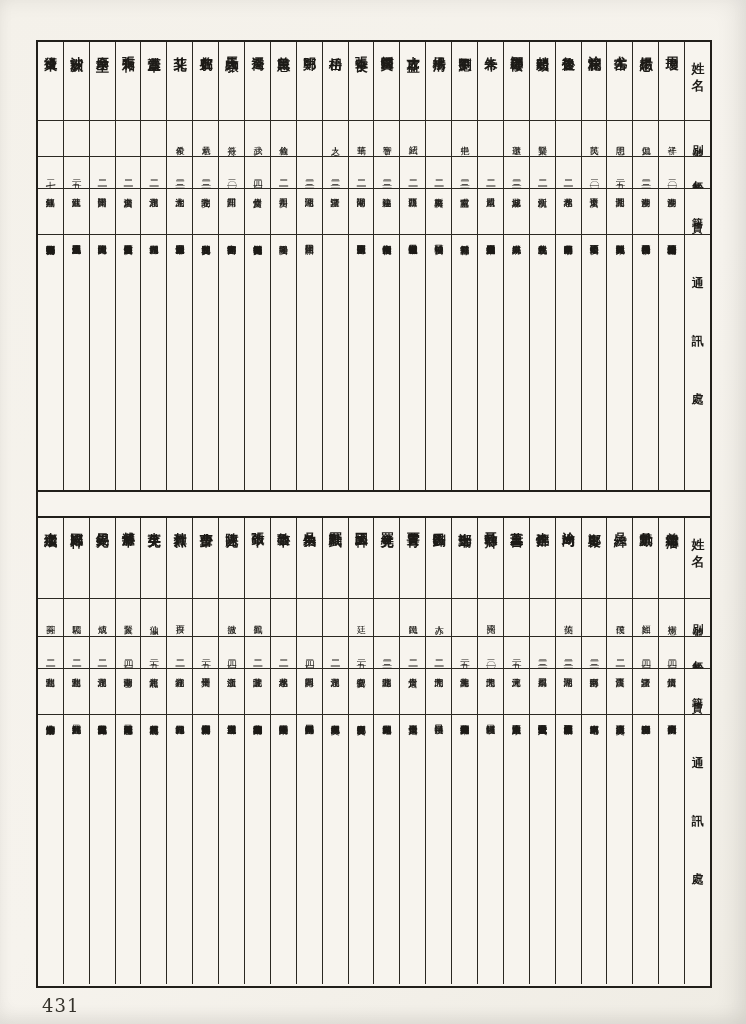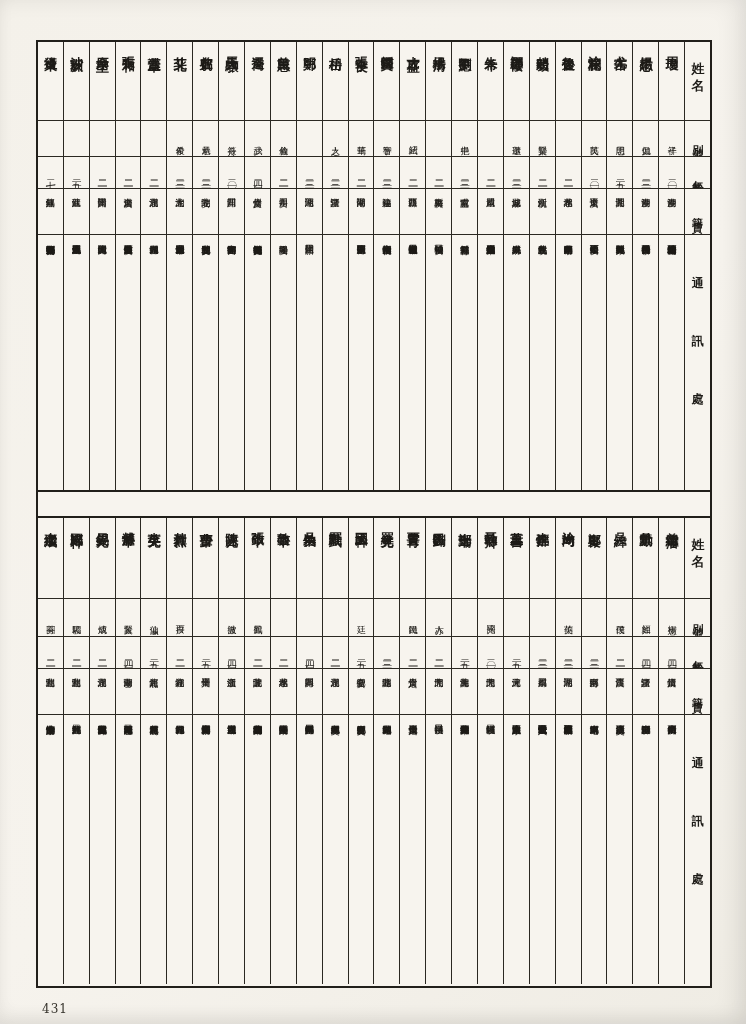--- a/index.html
+++ b/index.html
@@ -54,21 +54,21 @@
   .hd-alias{align-items:center;font-size:11px;}
   .hd-alias .vtxt{letter-spacing:3px;}
   .hd-age{align-items:center;font-size:11px;}
   .hd-age .vtxt{letter-spacing:2px;}
   .hd-native{align-items:center;font-size:11px;}
   .hd-native .vtxt{letter-spacing:5px;}
   .hd-addr{font-size:12px;}
   .hd-addr .vtxt{letter-spacing:58px;padding-top:28px;}
   .pageno{
     position:absolute;left:42px;bottom:8px;
-    font-size:12px;letter-spacing:1px;color:#35322b;
+    font-size:18px;letter-spacing:1px;color:#35322b;
     font-family:"DejaVu Serif","Liberation Serif",serif;
   }
 </style>
 </head>
 <body>
 
 <div class="page">
   <div class="frame">
     <div class="band band-top" id="band-top">
         <div class="col hdr">

